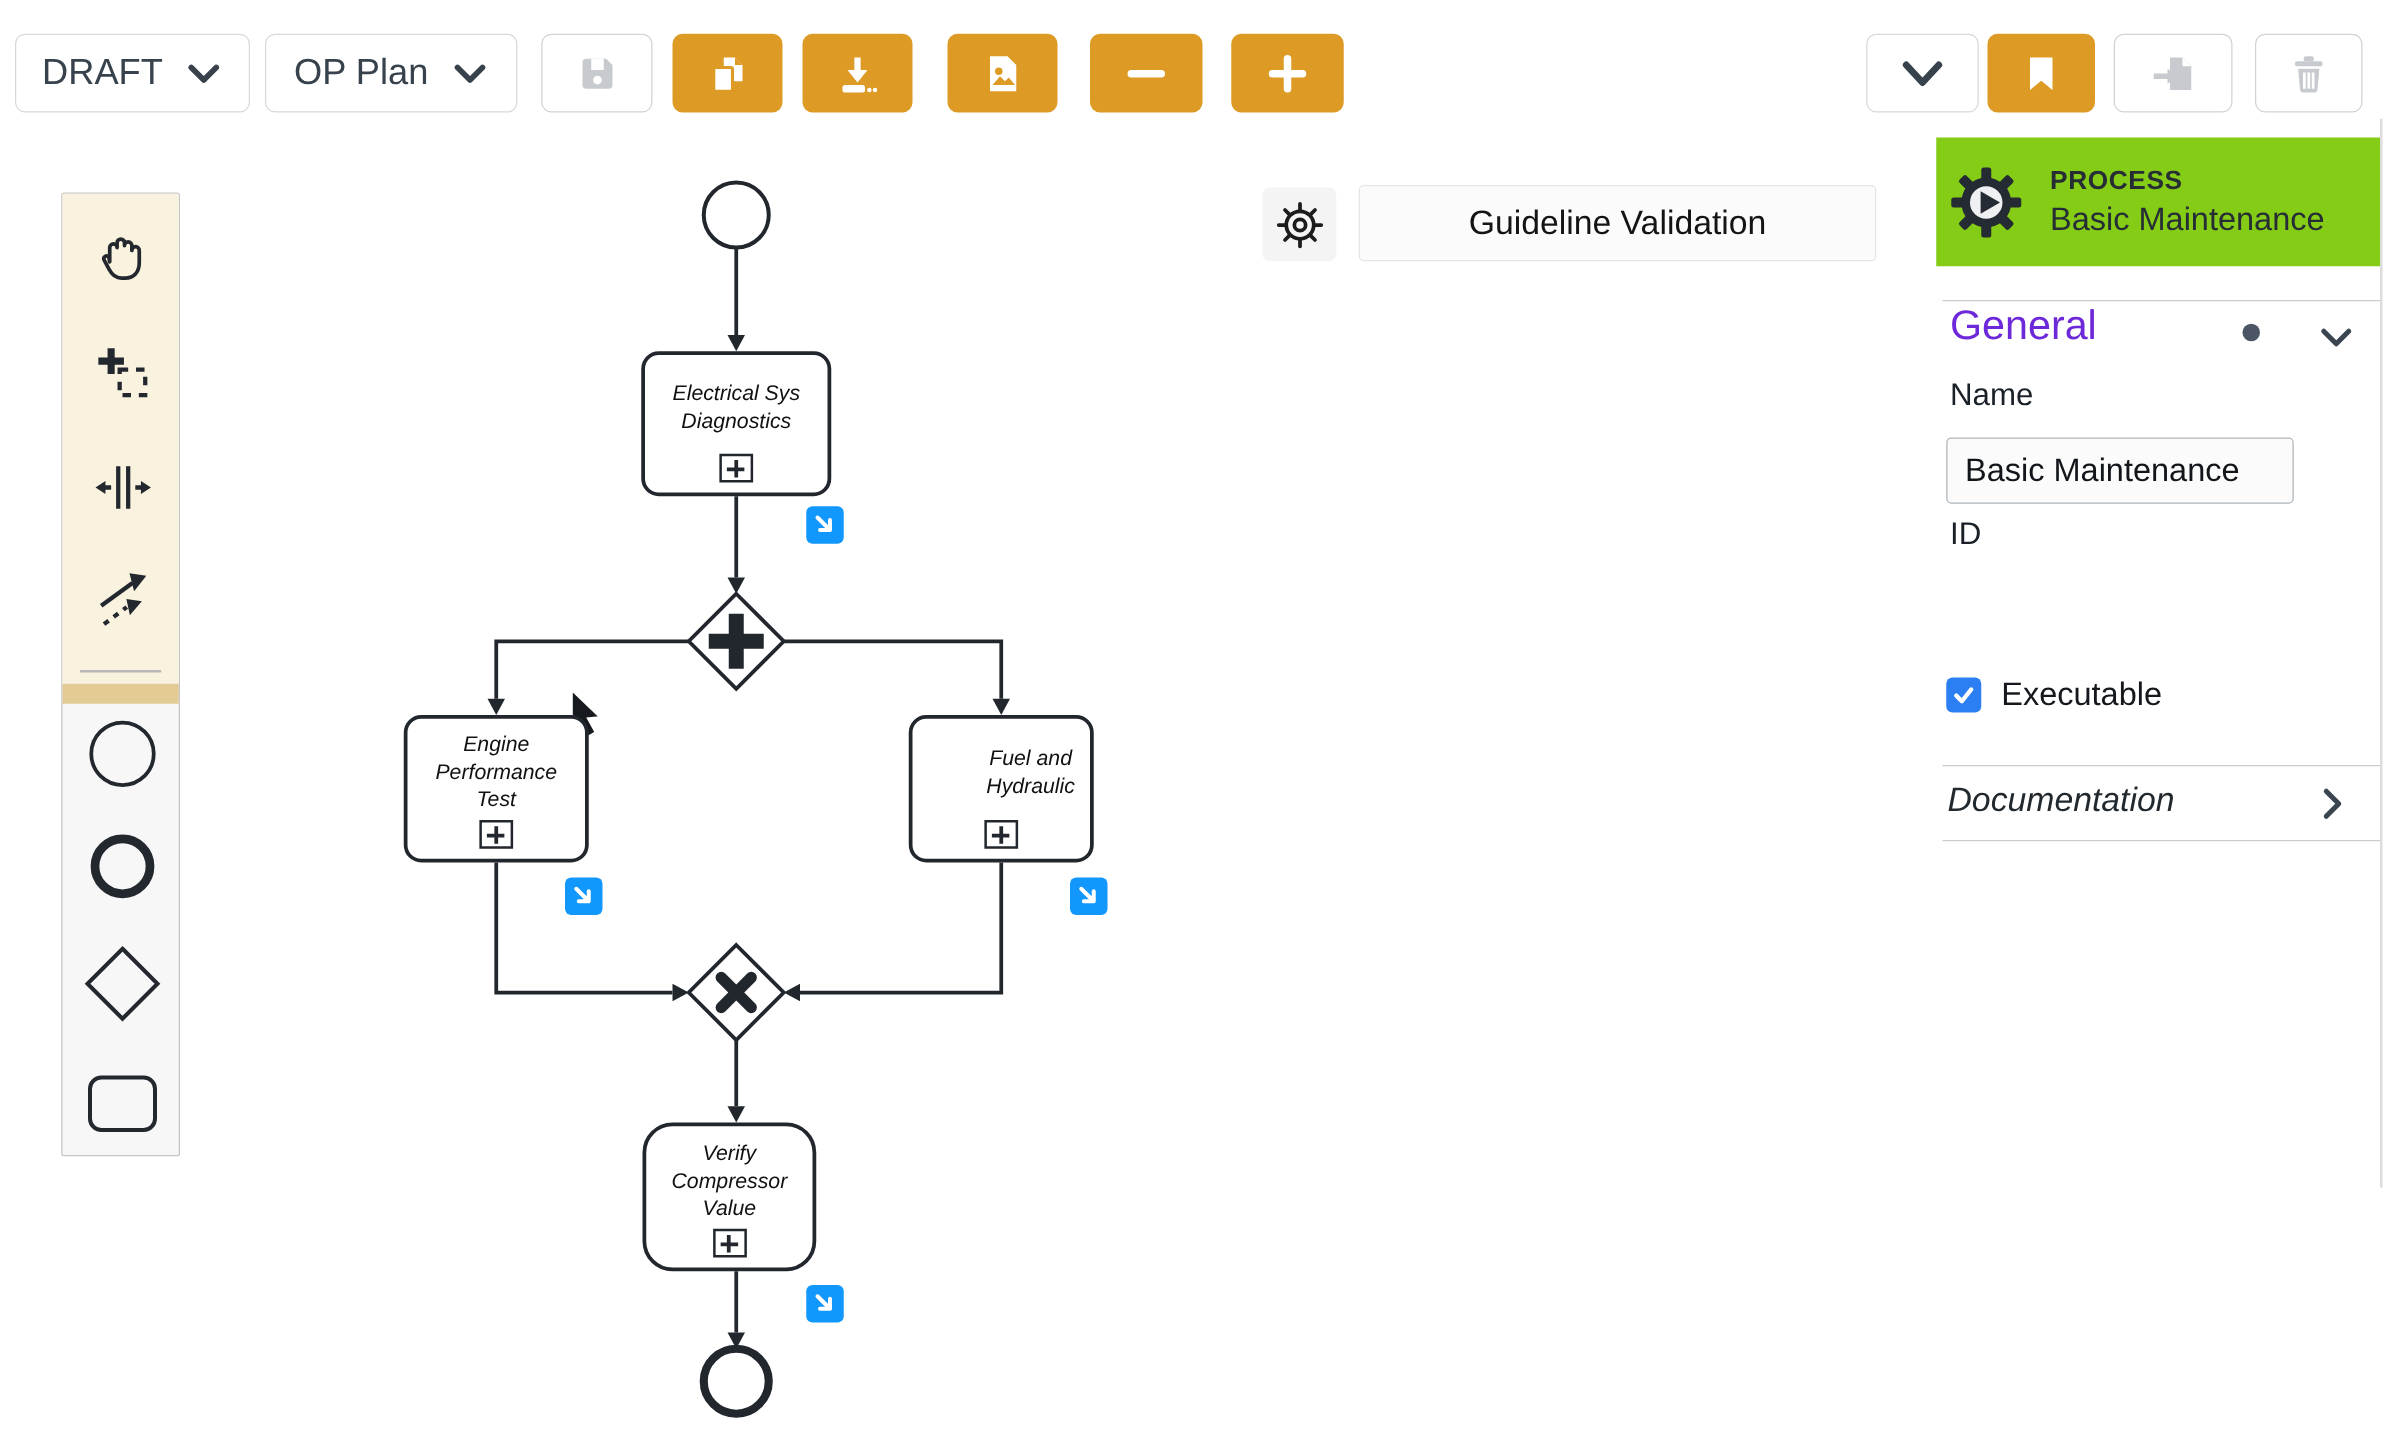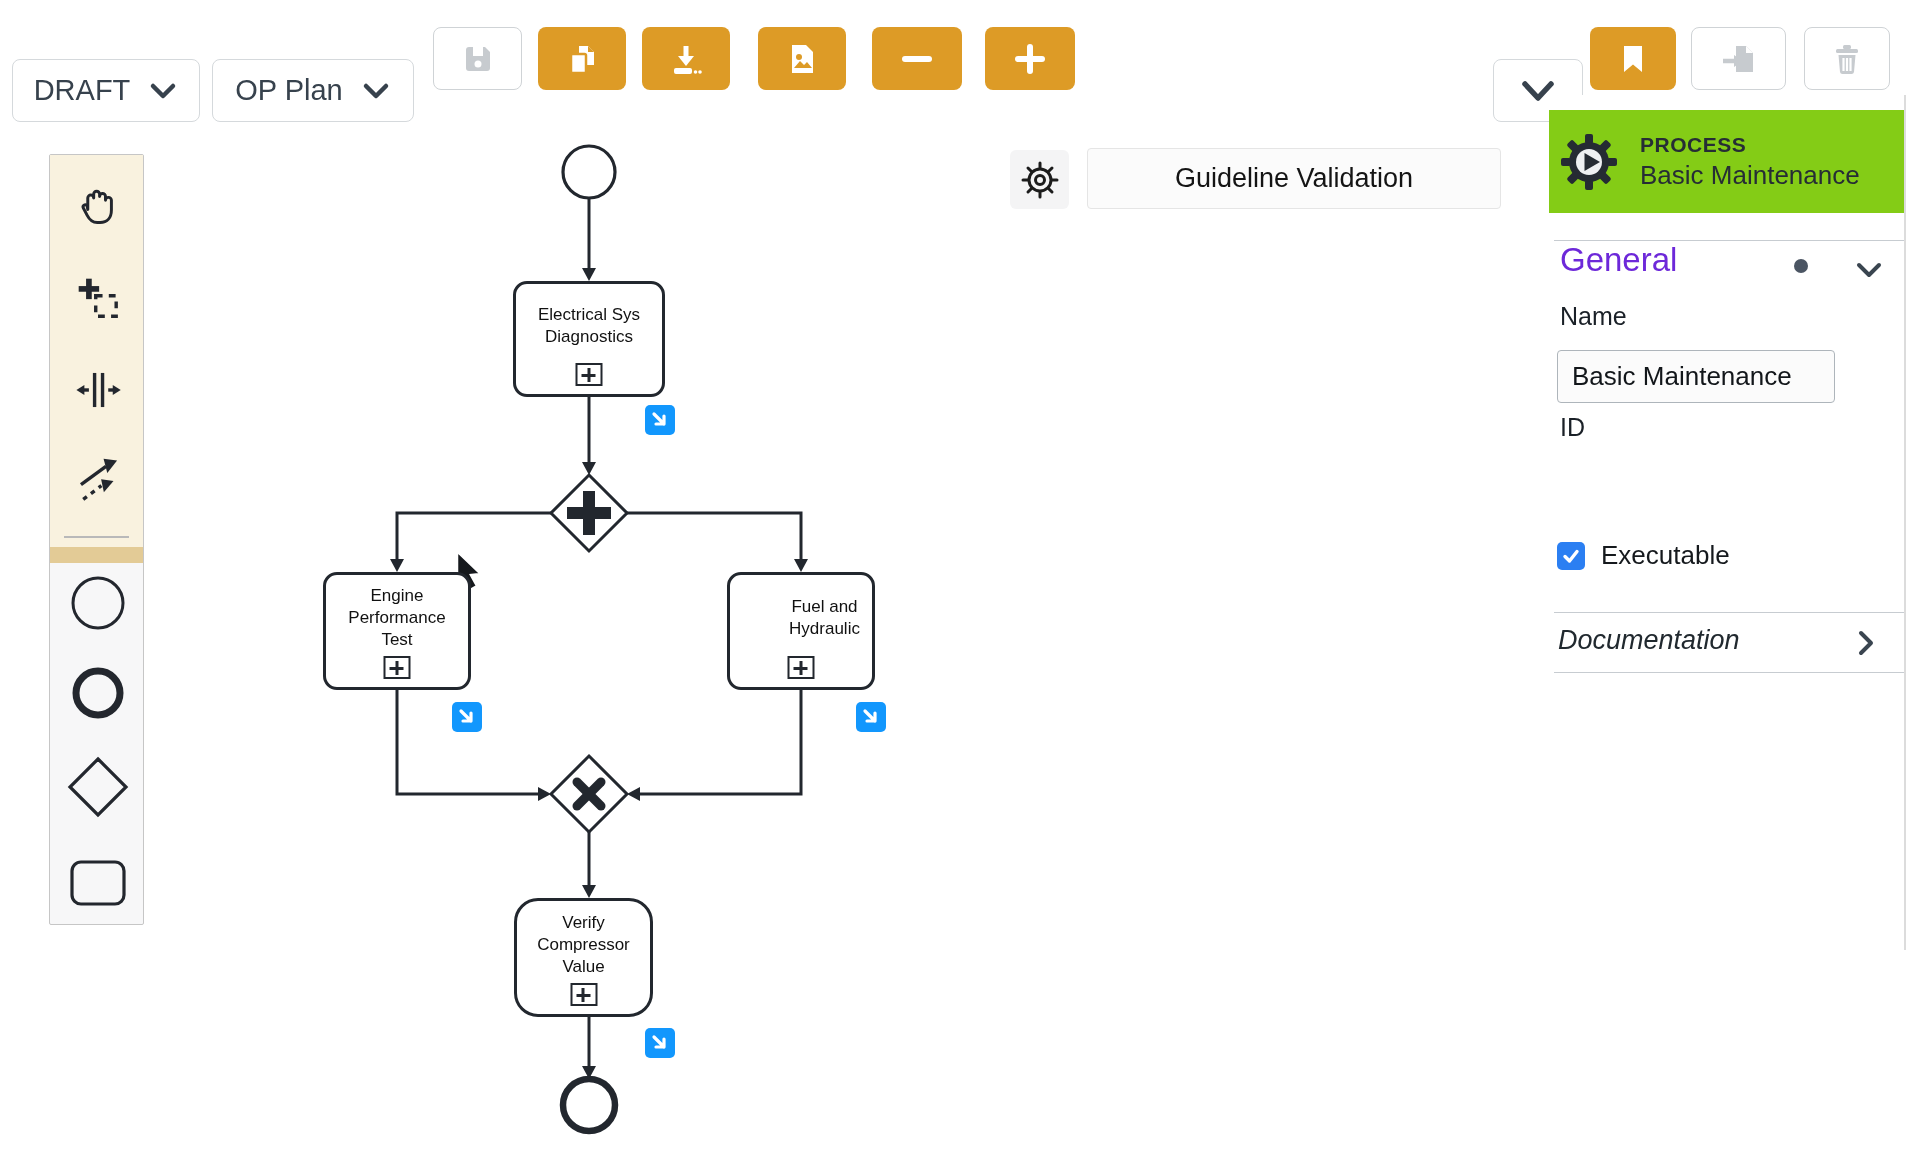--- a/index.html
+++ b/index.html
@@ -3,39 +3,39 @@
 <meta charset="utf-8">
 <style>
   * { margin:0; padding:0; box-sizing:border-box; }
   html,body { width:1916px; height:1154px; overflow:hidden; background:#fff;
     font-family:"Liberation Sans", sans-serif; }
   .app { position:relative; width:1916px; height:1154px; background:#fff; }
 
   
   .btn { position:absolute; top:27px; height:63px; border-radius:8px;
     display:flex; align-items:center; justify-content:center; cursor:pointer; }
-  .btn.white { background:#fff; border:1.5px solid #d5d9dc;margin-top:32px; }
+  .btn.white { background:#fff; border:1.5px solid #d5d9dc; }
   .btn.orange { background:#dd9b26; border:none; }
   .btn.disabled { background:#fff; border:1.5px solid #cfd3d6; cursor:default; }
   .dd-label { font-size:29px; color:#37424d; font-weight:500; margin-right:18px; }
   .chev { flex:0 0 auto; }
 
   
   .palette { position:absolute; left:49px; top:154px; width:95px; height:771px;
     background:#f7f7f8; border:1px solid #c6c6c6; border-radius:2px; }
   .palette .tools-bg { position:absolute; left:0; top:0; width:100%; height:392px; background:#f9f2df; }
   .palette .grip { position:absolute; left:0; top:392px; width:100%; height:16px; background:#e3cb96; }
   .palette .sep { position:absolute; left:14px; top:381px; width:65px; height:0; border-top:2px solid #b9b9b9; }
   .pal-item { position:absolute; left:0; width:95px; height:70px; display:flex;
     align-items:center; justify-content:center; cursor:pointer; }
 
   
   .canvas-svg { position:absolute; left:0; top:0; width:1916px; height:1154px; }
   .task { position:absolute; background:#fff; border:3px solid #22272e; border-radius:14px;
-    display:flex; flex-direction:column; align-items:center; justify-content:center; cursor:pointer; }
+    display:flex; flex-direction:column; align-items:center; justify-content:center; cursor:pointer;font-style:italic; }
   .task-label { font-size:17px; line-height:22px; color:#111; text-align:center; margin-bottom:26px; }
   .sub-marker { position:absolute; bottom:8px; left:50%; transform:translateX(-50%);
     width:27px; height:23px; border:2.5px solid #22272e; background:#fff; }
   .sub-marker .ph { position:absolute; left:4px; top:8.5px; width:14px; height:3px; background:#22272e; }
   .sub-marker .pv { position:absolute; left:9.5px; top:3px; width:3px; height:14px; background:#22272e; }
   .badge { position:absolute; width:30px; height:30px; background:#1297fd; border-radius:5px;
     display:flex; align-items:center; justify-content:center; cursor:pointer; }
 
   
   .gear-btn { position:absolute; left:1010px; top:150px; width:59px; height:59px;

